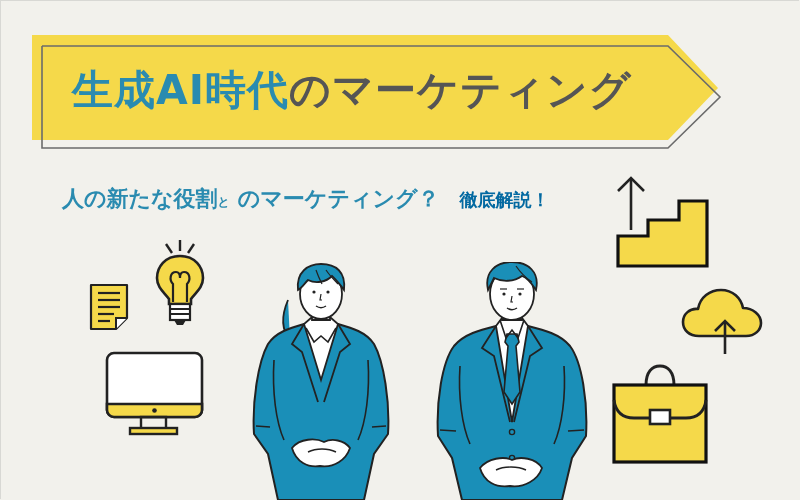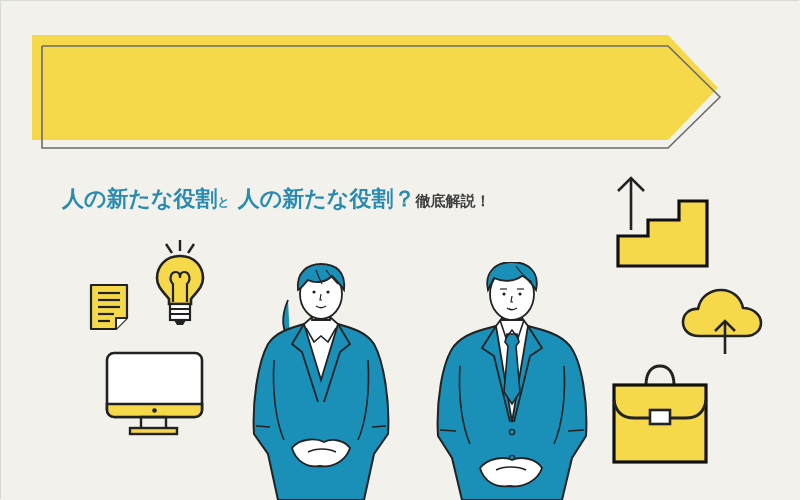--- a/index.html
+++ b/index.html
@@ -6,38 +6,41 @@
   body { width: 800px; height: 500px; overflow: hidden; background: #f2f1ec; position: relative; font-family: "DejaVu Sans", "Liberation Sans", sans-serif; }
   .frame { position: absolute; left: 0; top: 0; width: 798px; height: 498px; border: 1px solid #d8d8d4; border-right: none; border-bottom: none; }
   .banner { position: absolute; left: 0; top: 0; width: 800px; height: 160px; }
   .banner svg { position: absolute; left: 0; top: 0; }
   .title { position: absolute; left: 72px; top: 68px; font-size: 41px; font-weight: bold; letter-spacing: 1px; white-space: nowrap; line-height: 44px; }
   .title .blue { color: #2a8bb0; }
   .title .gray { color: #555555; }
   .subtitle { position: absolute; left: 54px; top: 184px; white-space: nowrap; font-weight: bold; line-height: 30px; }
   .subtitle .s-big { color: #2a8bb0; font-size: 22px; margin-left: 8px; }
   .subtitle .s-small { color: #2a8bb0; font-size: 12px; }
-  .subtitle .s-gray { color: #404040; font-size: 15px; margin-left: 0; }
+  .subtitle .s-gray { color: #0369a1; font-size: 18px; margin-left: 20px; }
   .icon { position: absolute; }
   .person { position: absolute; }
 </style>
 </head>
 <body>
 
 <div class="frame"></div>
 
 <div class="banner">
   <svg width="800" height="160" viewBox="0 0 800 160">
     <polygon points="32,35 668,35 718,88 668,140 32,140" fill="#f5d94a"></polygon>
     <polyline points="42,46 668,46 720,97 668,148 42,148 42,46" fill="none" stroke="#6b6b6b" stroke-width="1.6"></polyline>
   </svg>
+  <div class="title">
+    <span class="blue">生成AI時代</span><span class="gray">のマーケティング</span>
+  </div>
 </div>
 
 <div class="subtitle">
-  <span class="s-big">人の新たな役割</span><span class="s-small">と</span><span class="s-big">人の新たな役割？</span><span class="s-gray">徹底解説！</span>
+  <span class="s-big">人の新たな役割</span><span class="s-small">と</span><span class="s-big">のマーケティング？</span><span class="s-gray">徹底解説！</span>
 </div>
 
 <svg class="icon" style="left:88px;top:282px" width="44" height="50" viewBox="0 0 44 50">
   <path d="M3,3 H39 V36 L28,47 H3 Z" fill="#f5d94a" stroke="#222" stroke-width="2.2" stroke-linejoin="round"></path>
   <path d="M28,47 V36 H39" fill="#fff" stroke="#222" stroke-width="2"></path>
   <line x1="10" y1="11" x2="32" y2="11" stroke="#222" stroke-width="2.2"></line>
   <line x1="10" y1="18" x2="32" y2="18" stroke="#222" stroke-width="2.2"></line>
   <line x1="10" y1="25" x2="32" y2="25" stroke="#222" stroke-width="2.2"></line>
   <line x1="10" y1="32" x2="26" y2="32" stroke="#222" stroke-width="2.2"></line>
   <line x1="10" y1="39" x2="22" y2="39" stroke="#222" stroke-width="2.2"></line>

